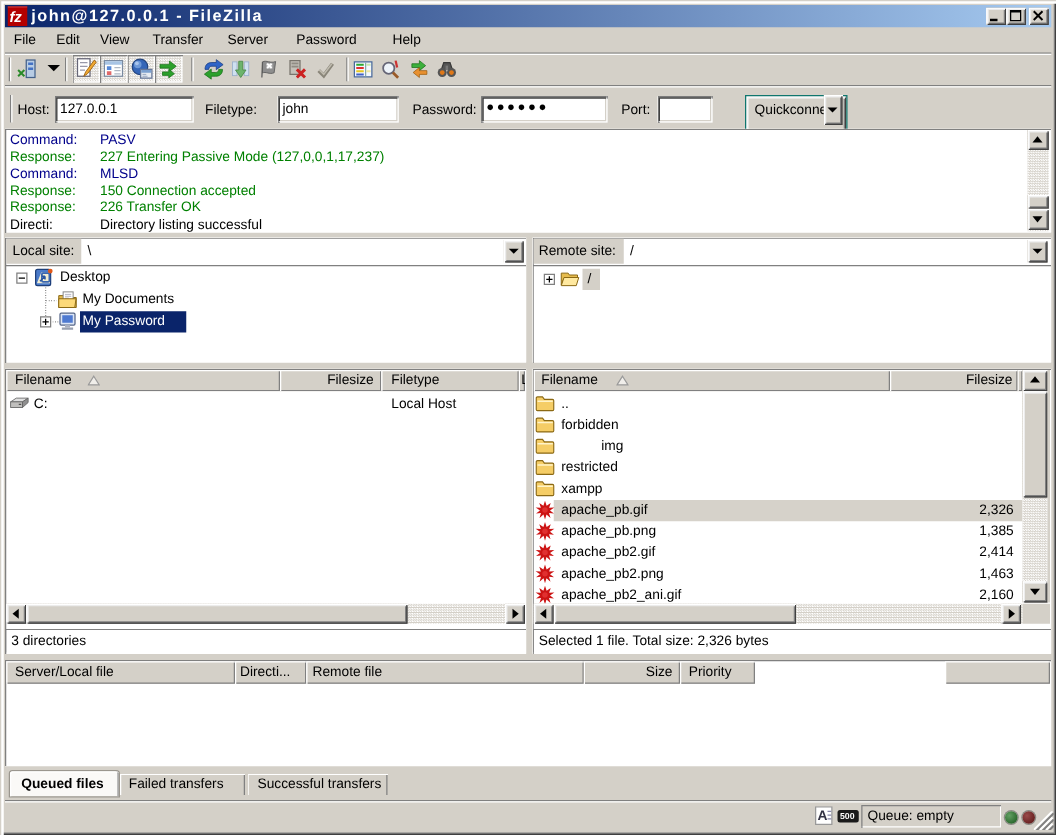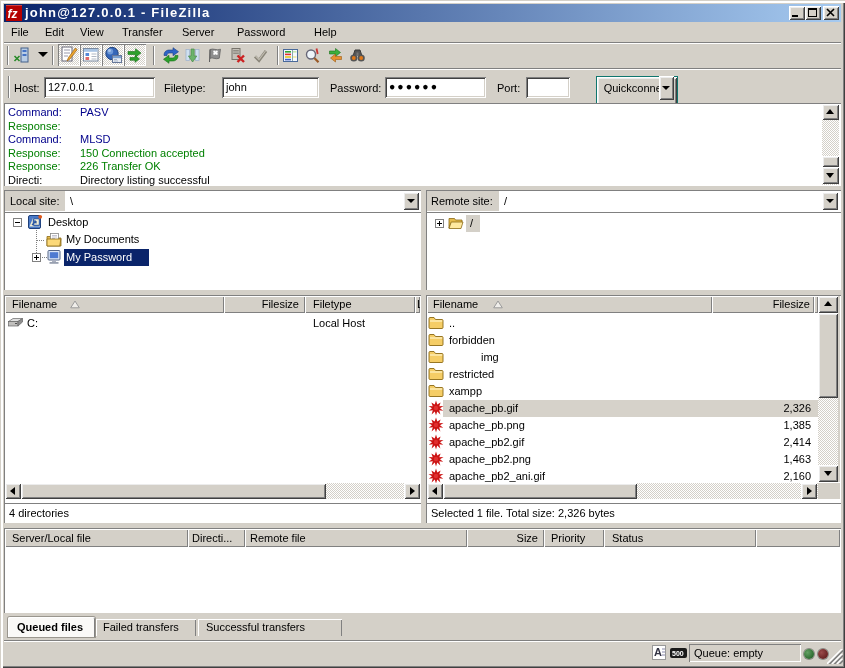--- a/index.html
+++ b/index.html
@@ -201,20 +201,21 @@
 <div class="abs s2" style="left:526px;top:77px;width:44px;height:21px;background:#fff;"></div>
 <div class="abs" style="left:596px;top:76px;width:82px;height:32px;border:1px solid #0f766e;background:#d4d0c8;box-shadow:inset 1px 1px 0 #ffffff, inset -1px -1px 0 #404040, inset 2px 2px 0 #ececec, inset -2px -2px 0 #808080;text-align:center;line-height:22px;">Quickconnect</div>
 <div class="abs btn" style="left:659px;top:76px;width:15px;height:24px;">
       <div style="position:absolute;left:3px;top:10px;width:0;height:0;border-left:4px solid transparent;border-right:4px solid transparent;border-top:4px solid #000;"></div>
     </div>
 
 <div class="abs s1" style="left:4px;top:103px;width:837px;height:83px;background:#fff;"></div>
 <div class="abs lbl" style="left:8px;top:106px;color:#00008b;">Command:</div>
 <div class="abs lbl" style="left:80px;top:106px;color:#00008b;">PASV</div>
 <div class="abs lbl" style="left:8px;top:119.5px;color:#008000;">Response:</div>
+<div class="abs lbl" style="left:80px;top:119.5px;color:#008000;">227 Entering Passive Mode (127,0,0,1,17,237)</div>
 <div class="abs lbl" style="left:8px;top:133px;color:#00008b;">Command:</div>
 <div class="abs lbl" style="left:80px;top:133px;color:#00008b;">MLSD</div>
 <div class="abs lbl" style="left:8px;top:146.5px;color:#008000;">Response:</div>
 <div class="abs lbl" style="left:80px;top:146.5px;color:#008000;">150 Connection accepted</div>
 <div class="abs lbl" style="left:8px;top:160px;color:#008000;">Response:</div>
 <div class="abs lbl" style="left:80px;top:160px;color:#008000;">226 Transfer OK</div>
 <div class="abs lbl" style="left:8px;top:173.5px;">Directi:</div>
 <div class="abs lbl" style="left:80px;top:173.5px;">Directory listing successful</div>
 
 <div class="abs dither" style="left:822px;top:104px;width:17px;height:81px;"></div>
@@ -315,21 +316,21 @@
     </div>
 <div class="abs lbl" style="left:27px;top:317px;">C:</div>
 <div class="abs lbl" style="left:313px;top:317px;">Local Host</div>
 
 <div class="abs dither" style="left:5px;top:483px;width:415px;height:16px;"></div>
 <div class="abs btn hsb-l" style="left:5px;top:483px;width:16px;height:16px;"></div>
 <div class="abs btn" style="left:21px;top:483px;width:305px;height:16px;"></div>
 <div class="abs btn hsb-r" style="left:404px;top:483px;width:16px;height:16px;"></div>
 
 <div class="abs s1" style="left:4px;top:503px;width:417px;height:20px;"></div>
-<div class="abs lbl" style="left:9px;top:507px;">4 directories</div>
+<div class="abs lbl" style="left:9px;top:507px;">3 directories</div>
 
 <div class="abs s1" style="left:426px;top:295px;width:415px;height:228px;background:#fff;"></div>
 <div class="abs hdrc" style="left:427px;top:296px;width:285px;height:17px;">
       <span style="position:absolute;left:6px;top:2px;">Filename</span>
       <svg width="10" height="9" style="position:absolute;left:66px;top:4px;">
         <path d="M5 1 L9.3 7.8 H0.7 Z" fill="#f0eeea" stroke="#9a9a9a" stroke-width="1"></path>
       </svg>
     </div>
 <div class="abs hdrc" style="left:712px;top:296px;width:102px;height:17px;">
       <span style="position:absolute;right:4px;top:2px;">Filesize</span>
@@ -440,29 +441,26 @@
     </div>
 <div class="abs hdrc" style="left:245px;top:529px;width:222px;height:18px;">
       <span style="position:absolute;left:5px;top:3px;">Remote file</span>
     </div>
 <div class="abs hdrc" style="left:467px;top:529px;width:77px;height:18px;">
       <span style="position:absolute;right:6px;top:3px;">Size</span>
     </div>
 <div class="abs hdrc" style="left:544px;top:529px;width:60px;height:18px;">
       <span style="position:absolute;left:7px;top:3px;">Priority</span>
     </div>
-<div class="abs hdrc" style="left:604px;top:529px;width:152px;height:18px;">
-      <span style="position:absolute;left:8px;top:3px;">Status</span>
-    </div>
 <div class="abs hdrc" style="left:756px;top:529px;width:84px;height:18px;"></div>
 
 <div class="abs" id="tab2" style="left:96px;top:619px;width:100px;height:17px;background:#d4d0c8;box-shadow:inset 1px 1px 0 #ffffff, inset -1px 0 0 #808080;">
       <span style="position:absolute;left:7px;top:2px;">Failed transfers</span>
     </div>
-<div class="abs" id="tab3" style="left:198px;top:619px;width:144px;height:17px;background:#d4d0c8;box-shadow:inset 1px 1px 0 #ffffff, inset -1px 0 0 #808080;">
+<div class="abs" id="tab3" style="left:198px;top:619px;width:112px;height:17px;background:#d4d0c8;box-shadow:inset 1px 1px 0 #ffffff, inset -1px 0 0 #808080;">
       <span style="position:absolute;left:8px;top:2px;">Successful transfers</span>
     </div>
 <div class="abs" id="tab1" style="left:8px;top:617px;width:87px;height:20px;background:#faf9f7;border-radius:2px 2px 0 0;box-shadow:inset 1px 1px 0 #ffffff, inset -1px 0 0 #808080, 0 0 0 1px #9a968e;font-weight:bold;">
       <span style="position:absolute;left:9px;top:4px;">Queued files</span>
     </div>
 
 <div class="abs" style="left:4px;top:640px;width:837px;height:1px;background:#808080;"></div>
 <div class="abs" style="left:4px;top:641px;width:837px;height:1px;background:#ffffff;"></div>
 <div class="abs" id="sb-a" style="left:652px;top:645px;width:15px;height:15px;">
       <svg width="15" height="15">

